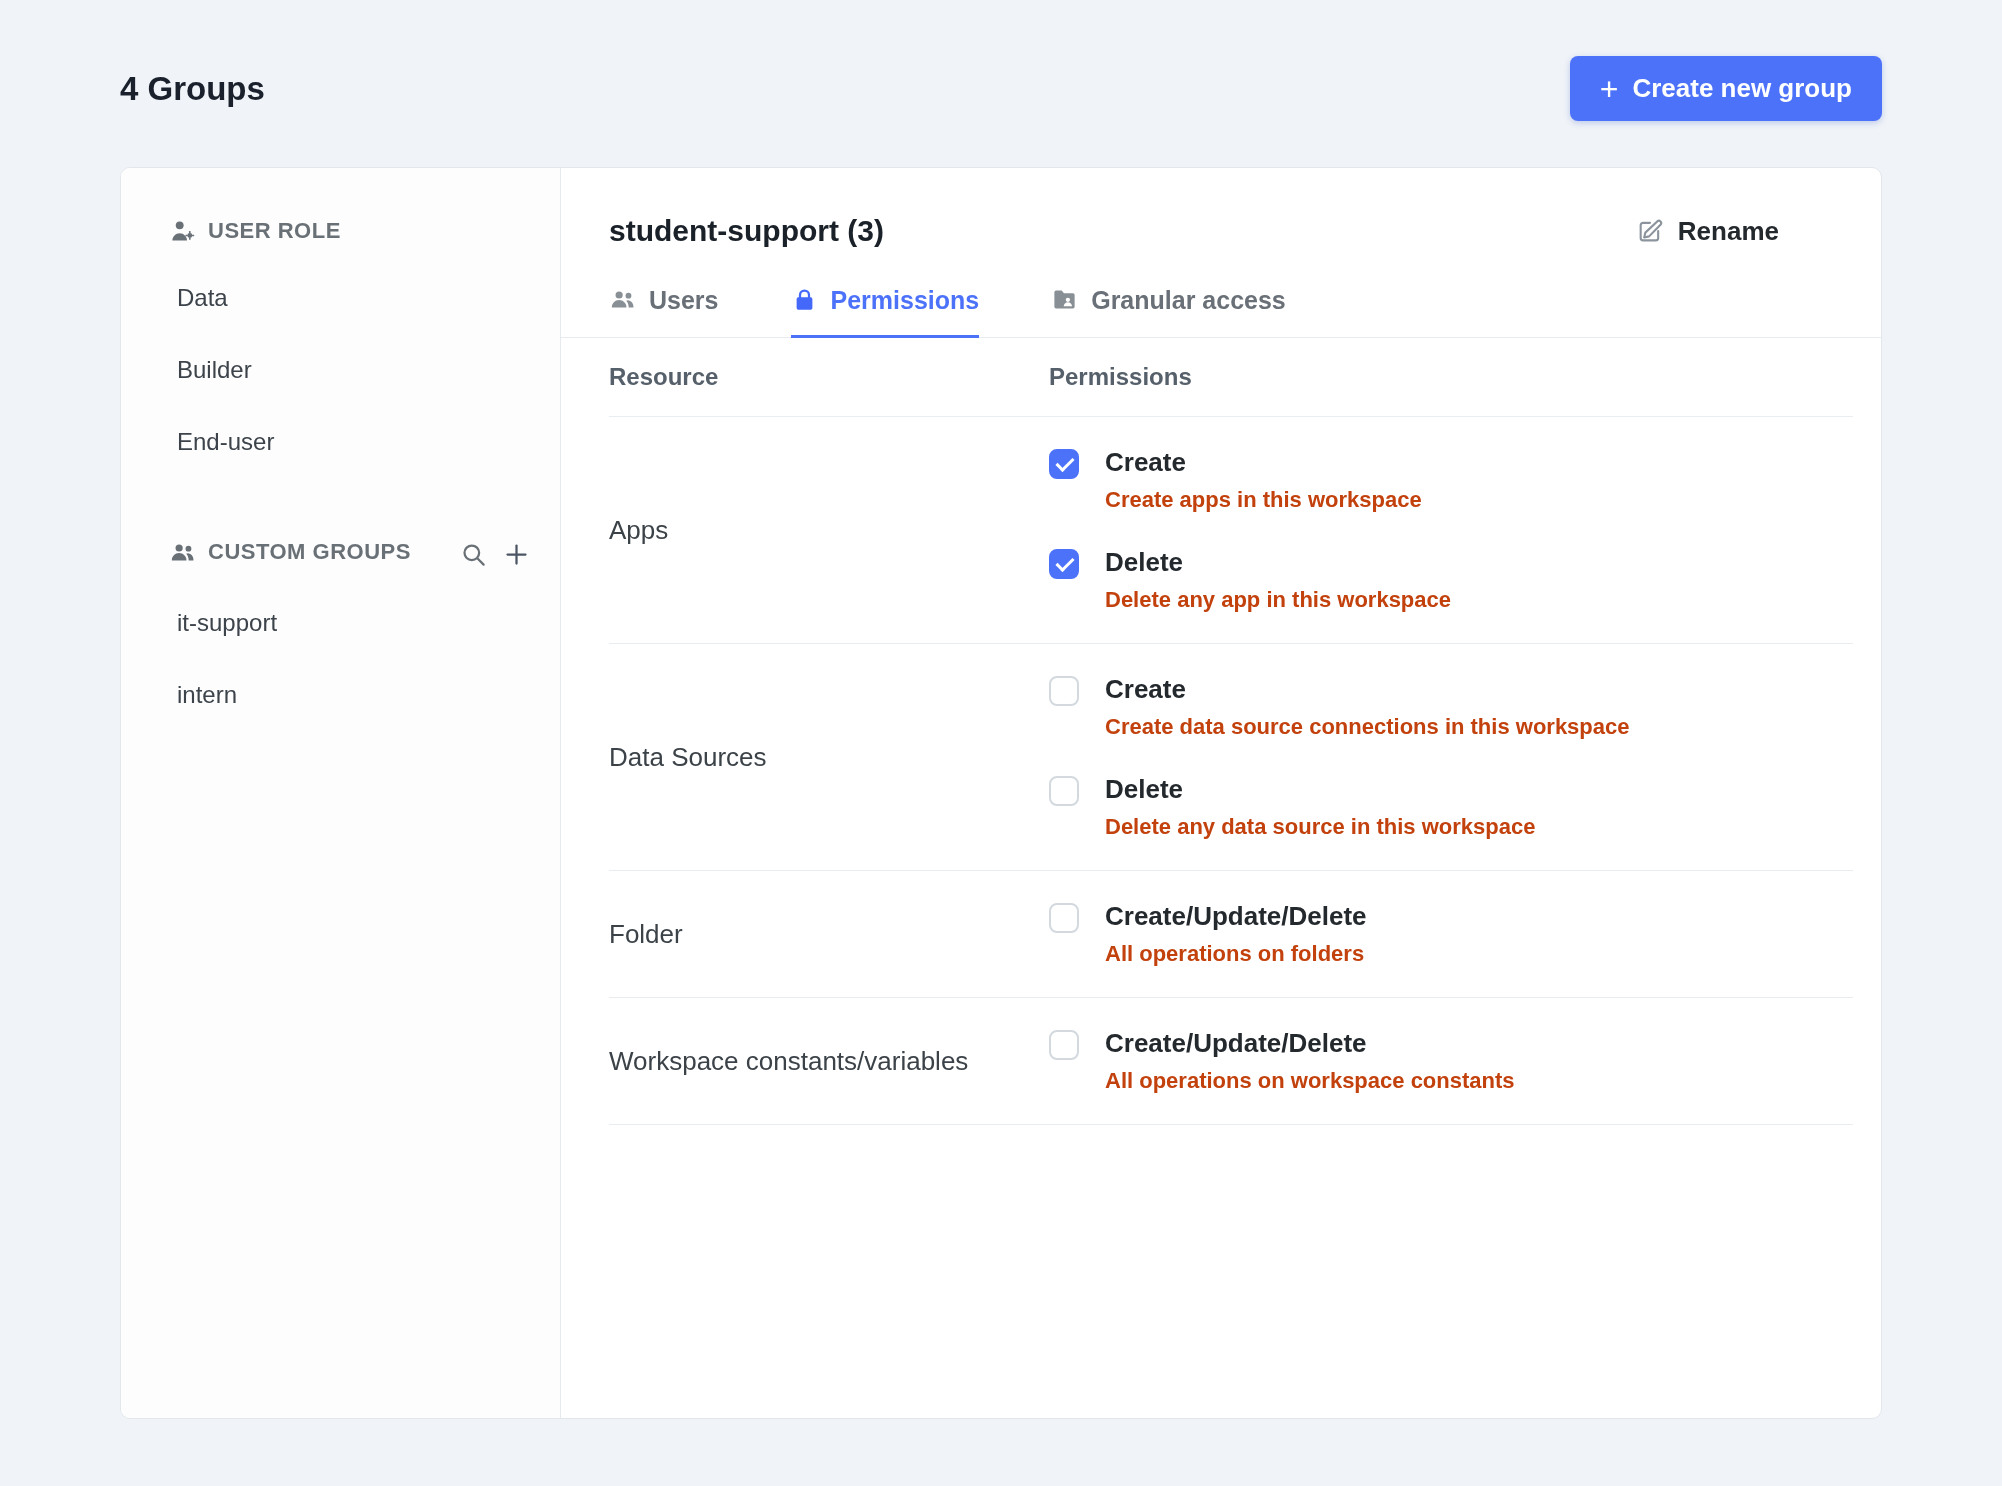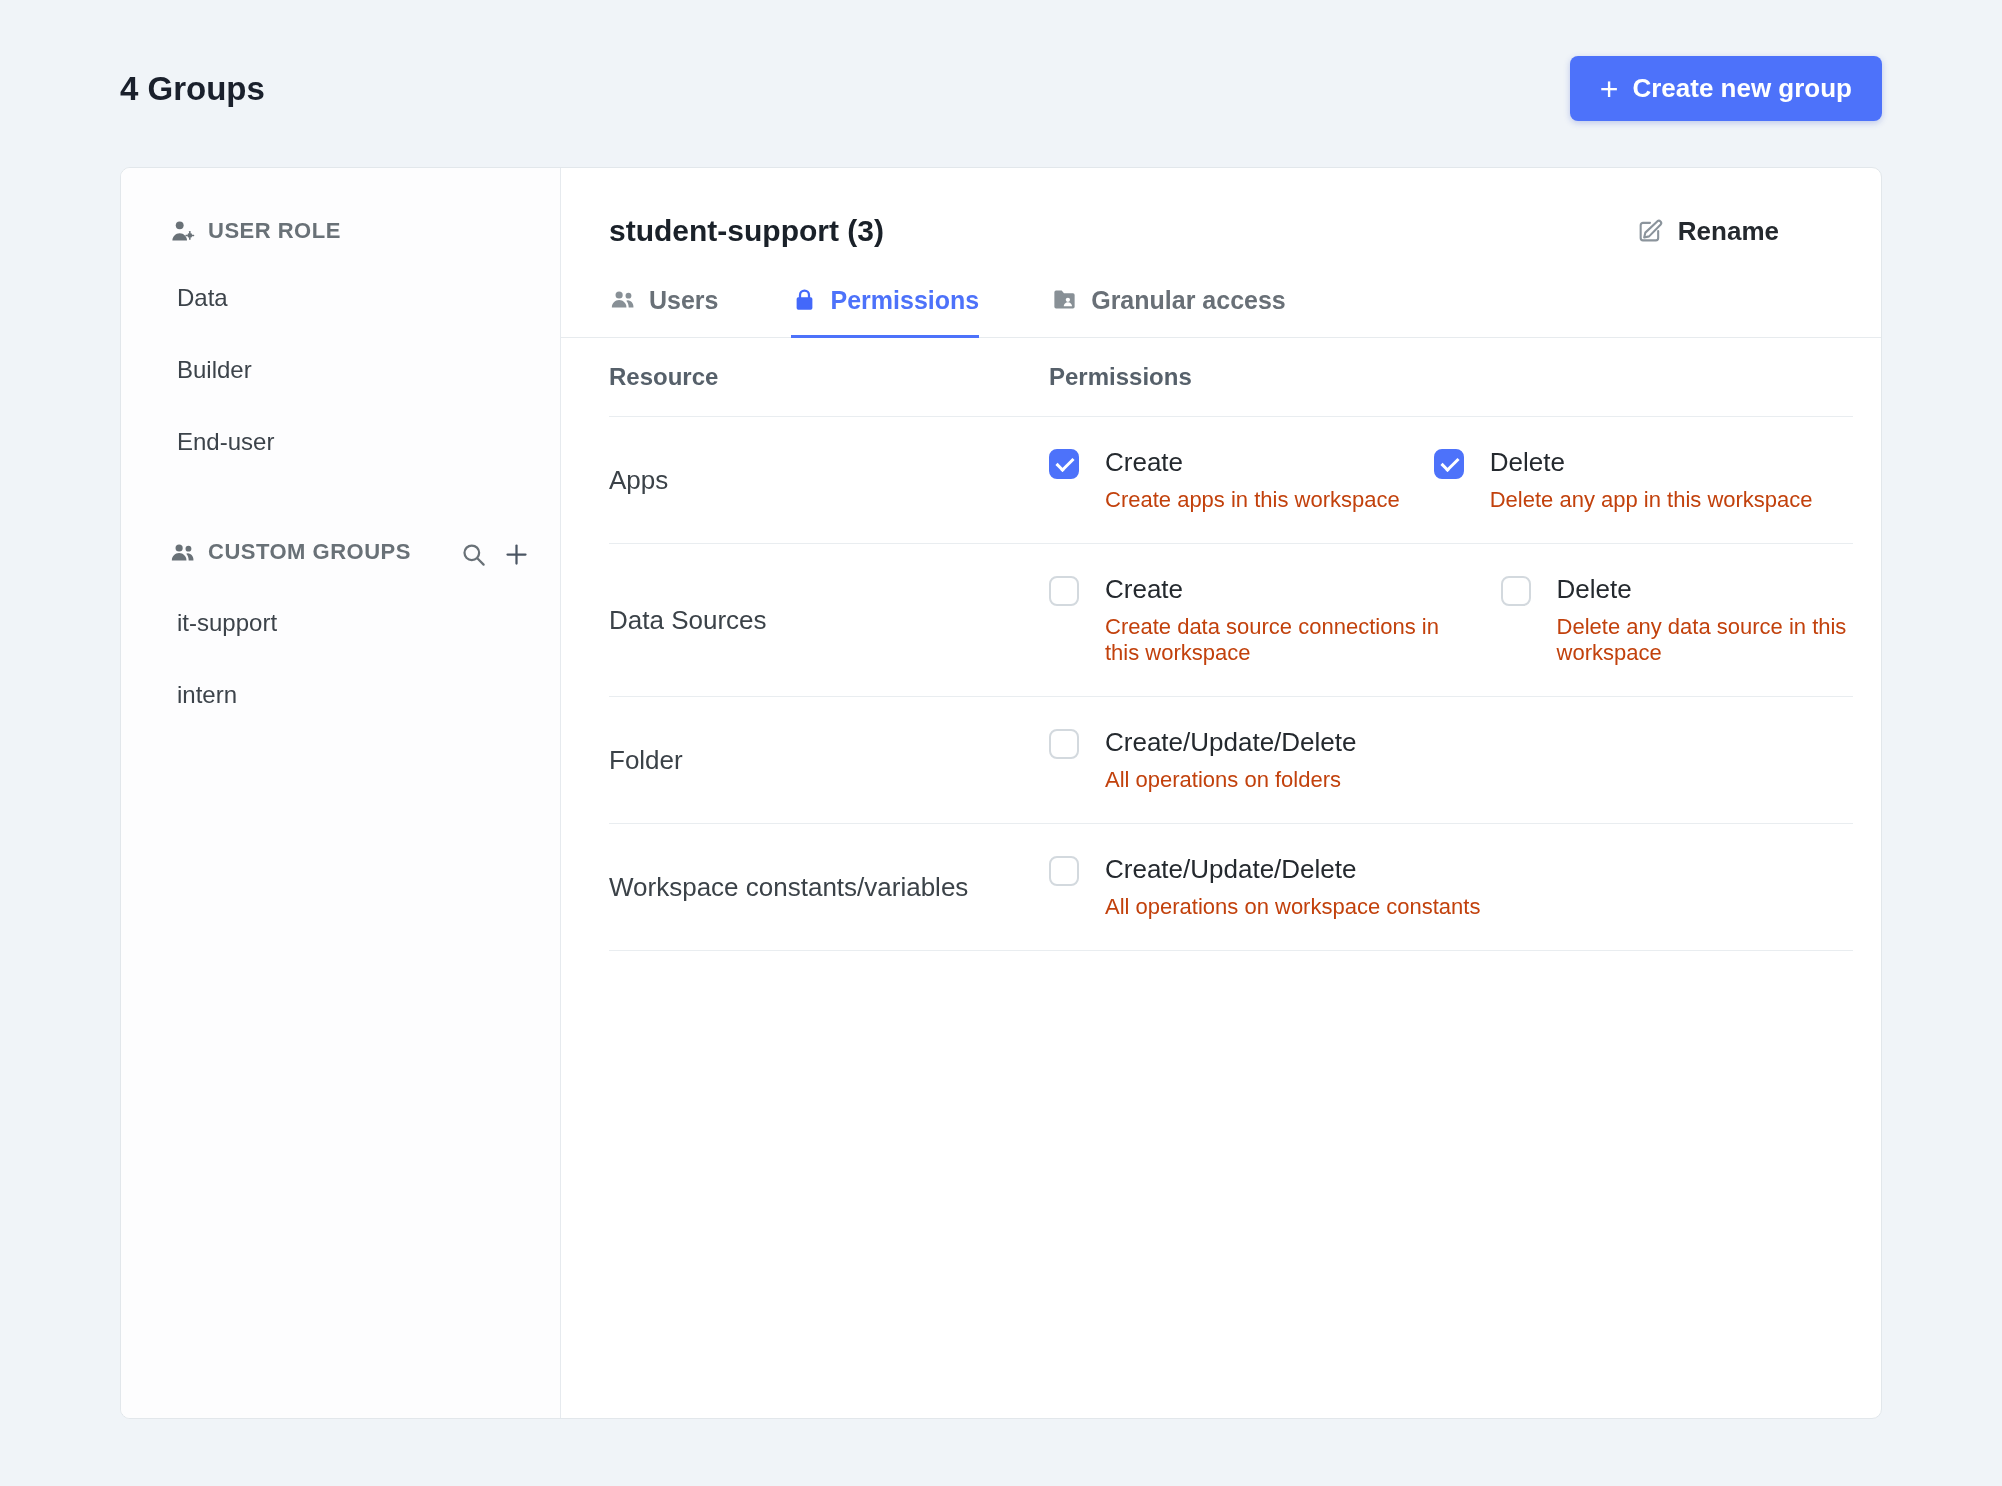--- a/index.html
+++ b/index.html
@@ -53,21 +53,21 @@
   .tab { display:flex; align-items:flex-start; gap:13px; padding-bottom:20px; font-size:25px; font-weight:700; color:#697077; cursor:pointer; border-bottom:3px solid transparent; margin-bottom:-1px; }
   .tab svg { width:27px; height:27px; }
   .tab.active { color:var(--accent); border-bottom-color:var(--accent); }
   
   .perm-table { padding:0 28px 0 48px; }
   .t-head { display:flex; border-bottom:1px solid #e9edf0; padding:25px 0; }
   .t-head .col-label { font-size:24px; font-weight:700; color:#56606a; }
   .col-resource { width:440px; flex:none; }
   .t-row { display:flex; border-bottom:1px solid #e9edf0; padding:30px 0; }
   .t-row .resource-cell { width:440px; flex:none; display:flex; align-items:center; font-size:26px; color:#3b4248; }
-  .perm-col { display:flex; gap:34px; }
+  .perm-col { display:flex; flex-direction:column; gap:34px;font-weight:bold; }
   .perm-item { display:flex; gap:26px; }
   .checkbox { width:30px; height:30px; margin-top:2px; border-radius:8px; border:2px solid #d3d9de; background:#fff; position:relative; flex:none; cursor:pointer; }
   .checkbox.checked { background:var(--accent); border-color:var(--accent); }
   .checkbox.checked::after {
     content:""; position:absolute; left:9px; top:3px; width:7px; height:14px;
     border:solid #fff; border-width:0 3px 3px 0; transform:rotate(45deg);
   }
   .perm-text .perm-label { font-size:26px; color:#24292e; }
   .perm-text .perm-desc { font-size:22px; color:#c2410c; margin-top:9px; }
 </style>

